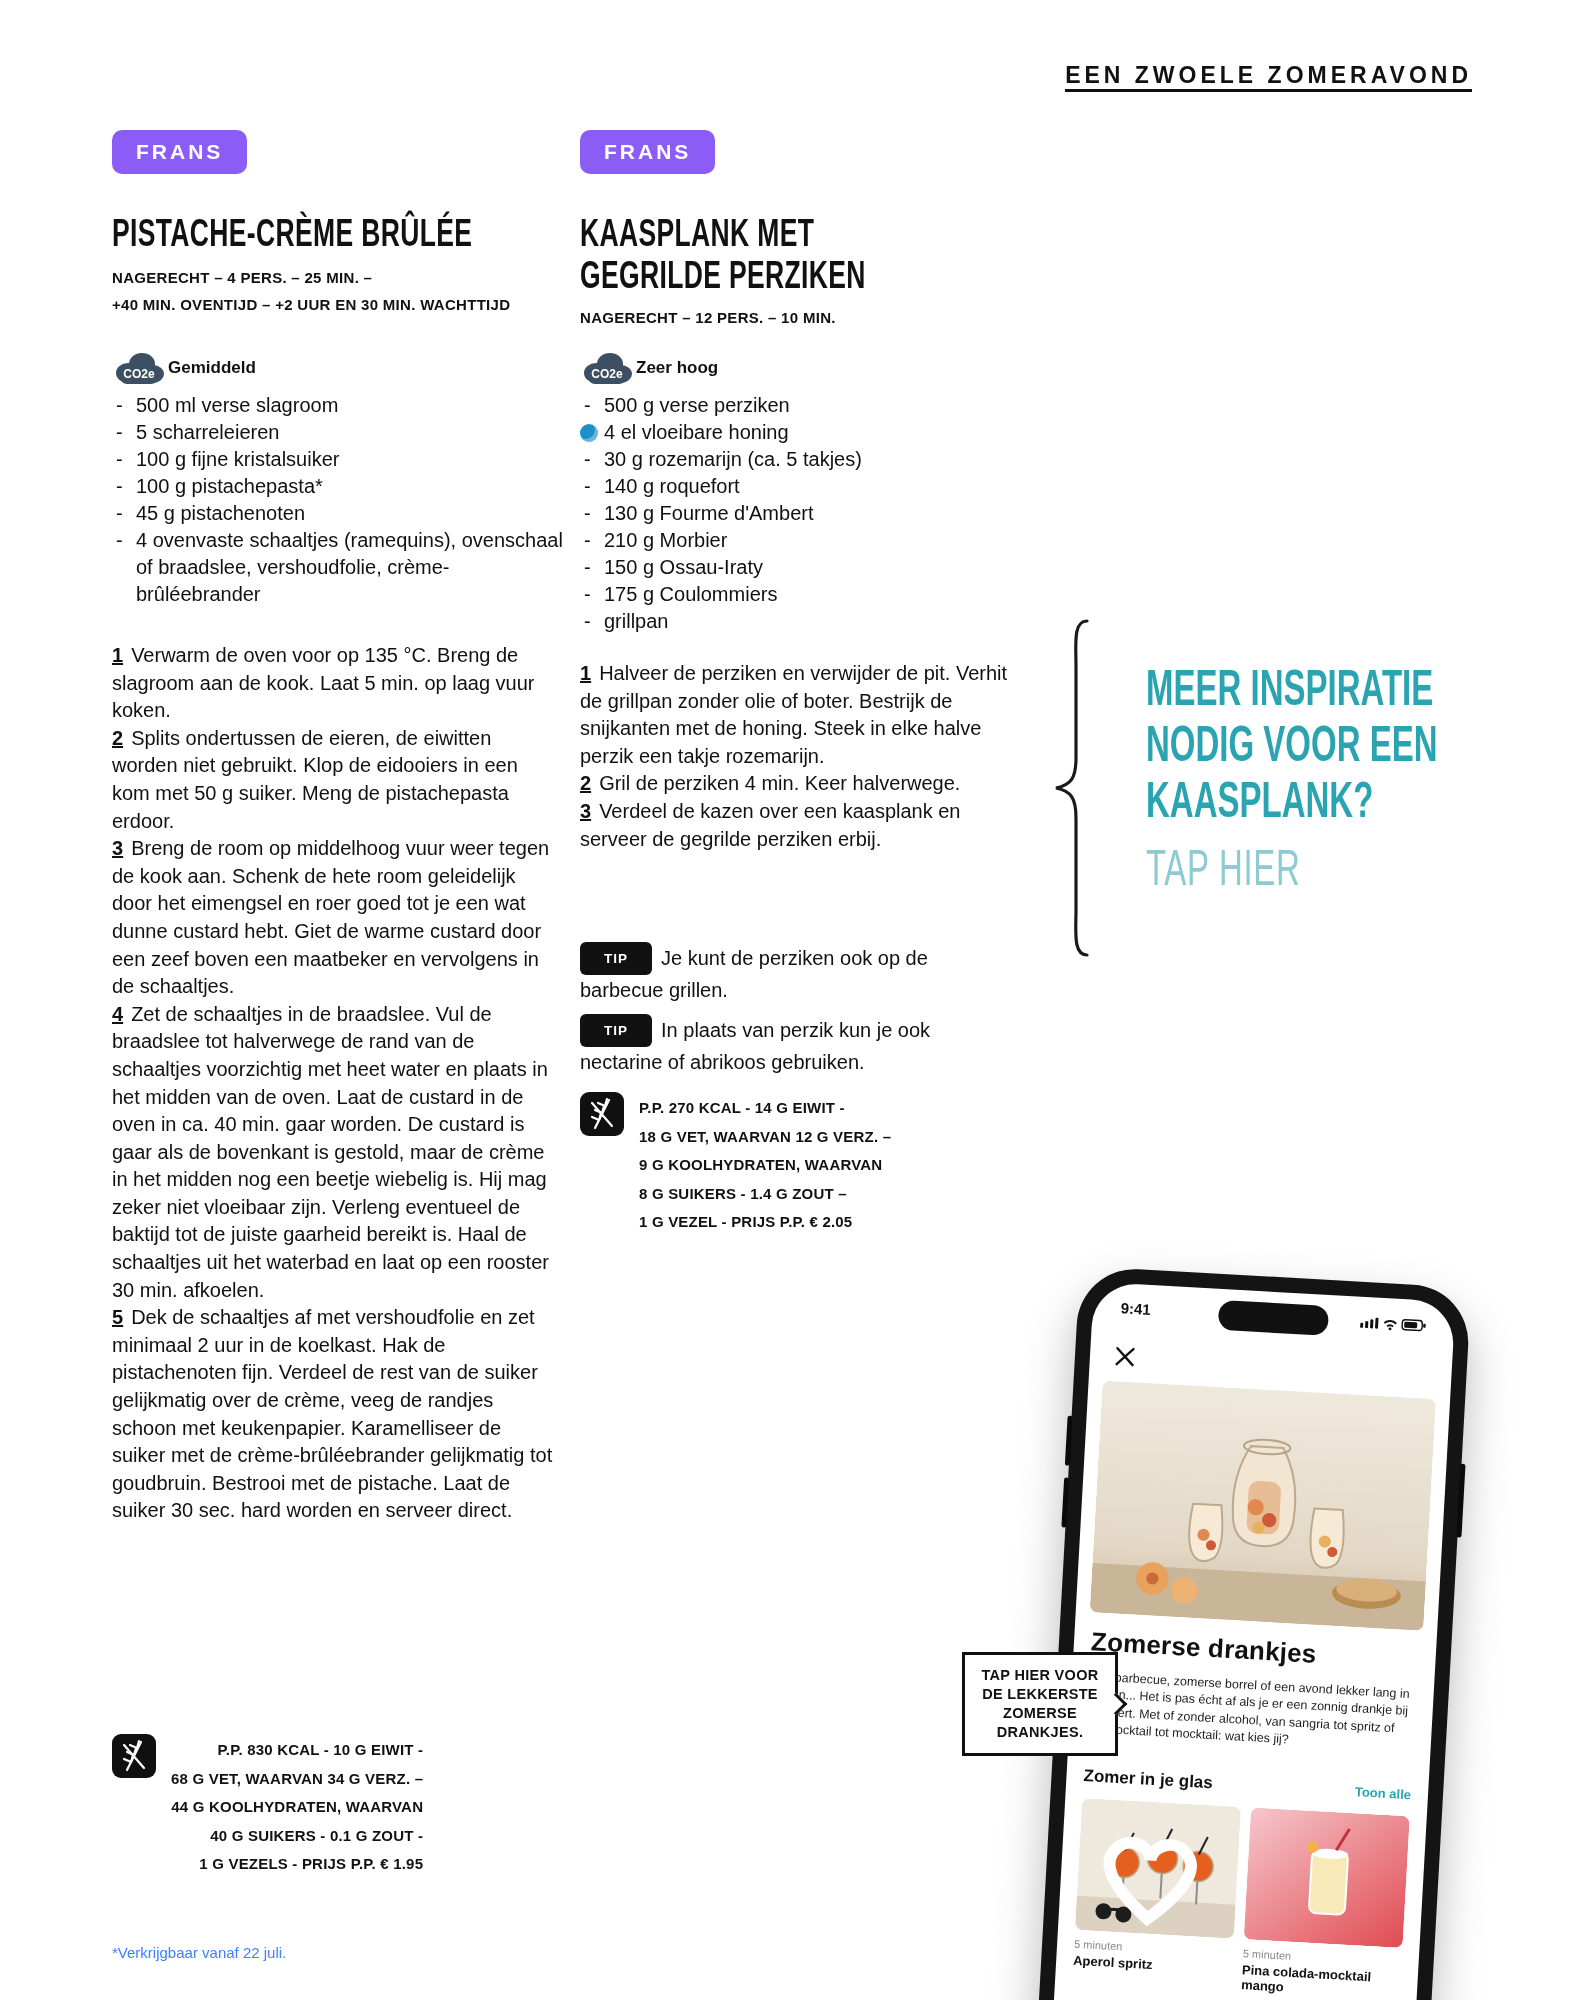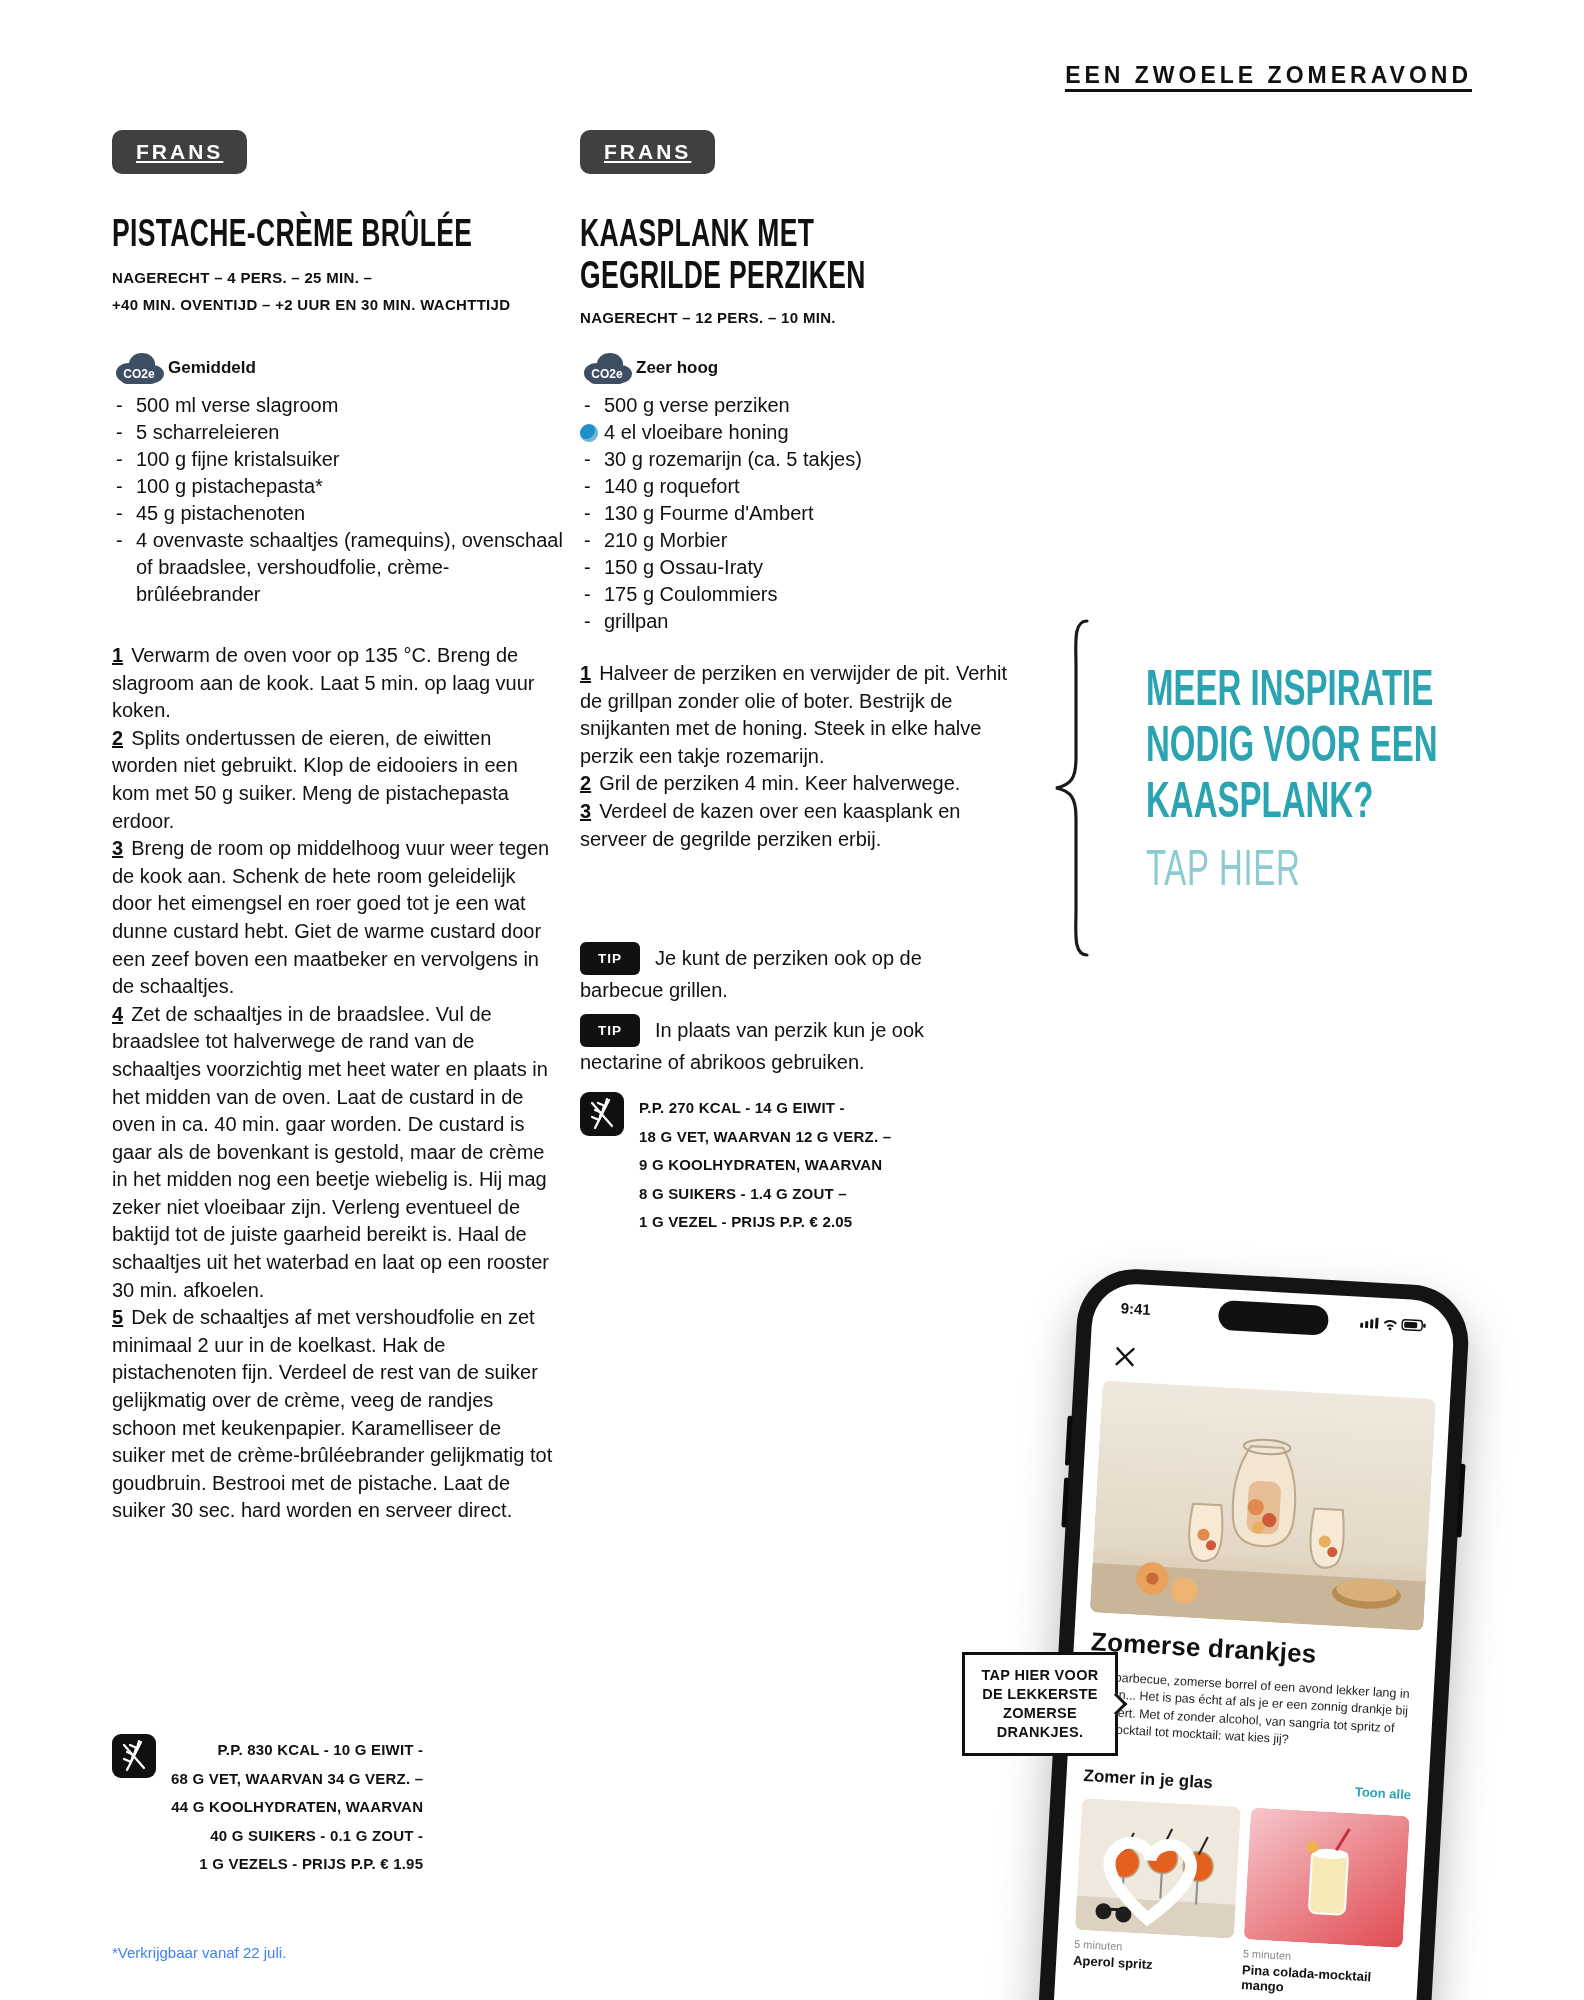--- a/index.html
+++ b/index.html
@@ -12,22 +12,22 @@
 
   
   .masthead {
     top:62px; right:112px; font-size:23px; font-weight:700;
     letter-spacing:4px; border-bottom:3px solid #111;
     white-space:nowrap;
   }
 
   
   .cuisine-badge {
-    display:inline-block; background:#404040; color:#fff; font-weight:700;
-    font-size:21px; letter-spacing:3px; padding:10px 24px; border-radius:10px;text-decoration:underline;
+    display:inline-block; background:#8b5cf6; color:#fff; font-weight:700;
+    font-size:21px; letter-spacing:3px; padding:10px 24px; border-radius:10px;
   }
 
   
   .recipe-title { font-size:39px; font-weight:700; letter-spacing:0.5px;
     transform:scaleX(0.68); transform-origin:left top; white-space:nowrap; line-height:42px; }
 
   .recipe-meta { font-size:15px; font-weight:700; letter-spacing:0.3px; line-height:27px; }
 
   
   .co2-row { display:flex; align-items:center; gap:2px; }
@@ -44,21 +44,21 @@
   
   .steps { width:446px; font-size:20px; line-height:27.6px; }
   .step { margin:0; }
   .step-num { font-weight:700; text-decoration:underline; margin-right:8px; }
 
   
   .tips { width:420px; font-size:20px; line-height:27px; }
   .tip { margin:0 0 12px 0; }
   .tip-badge {
     display:inline-block; background:#111; color:#fff; font-size:13.5px; font-weight:700;
-    letter-spacing:1px; padding:3px 18px; border-radius:6px; margin-right:15px;
+    letter-spacing:1px; padding:3px 24px; border-radius:6px; margin-right:9px;
     position:relative; top:-2px;
   }
 
   
   .nutrition { display:flex; gap:15px; align-items:flex-start; }
   .nut-lines { font-size:15px; font-weight:700; letter-spacing:0.2px; line-height:28.5px; padding-top:2px; }
 
   .footnote { font-size:15px; color:#3b82f6; }
 
   

